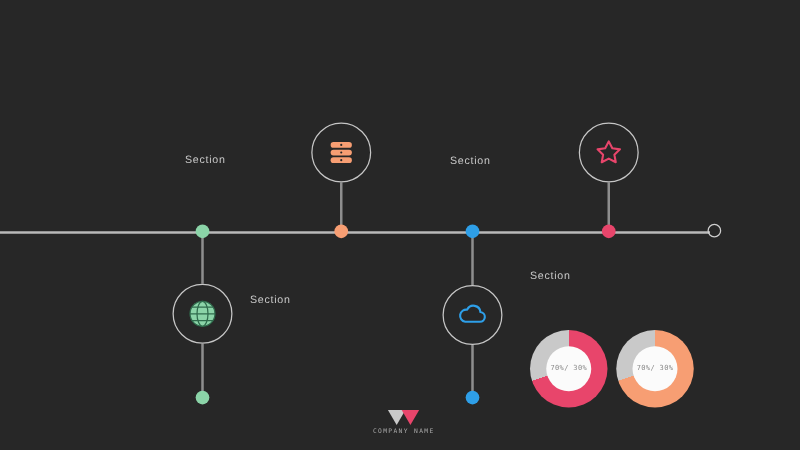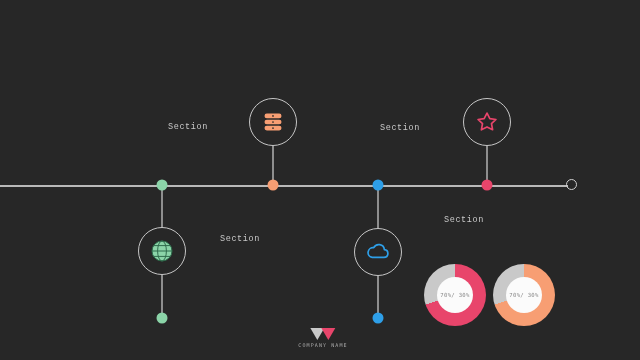--- a/index.html
+++ b/index.html
@@ -75,22 +75,21 @@
     background: #272727;
   }
 
   
   .section-label {
     position: absolute;
     color: #c9c9c9;
     font-size: 8.5px;
     letter-spacing: 0.6px;
     white-space: nowrap;
-    font-family: Liberation Mono, monospace;
-    margin-left: 20px;
+    font-family: Liberation Sans, sans-serif;
   }
 
   
   .donut {
     position: absolute;
     width: 62px;
     height: 62px;
     border-radius: 50%;
     transform: translate(-50%, -50%);
     display: flex;

